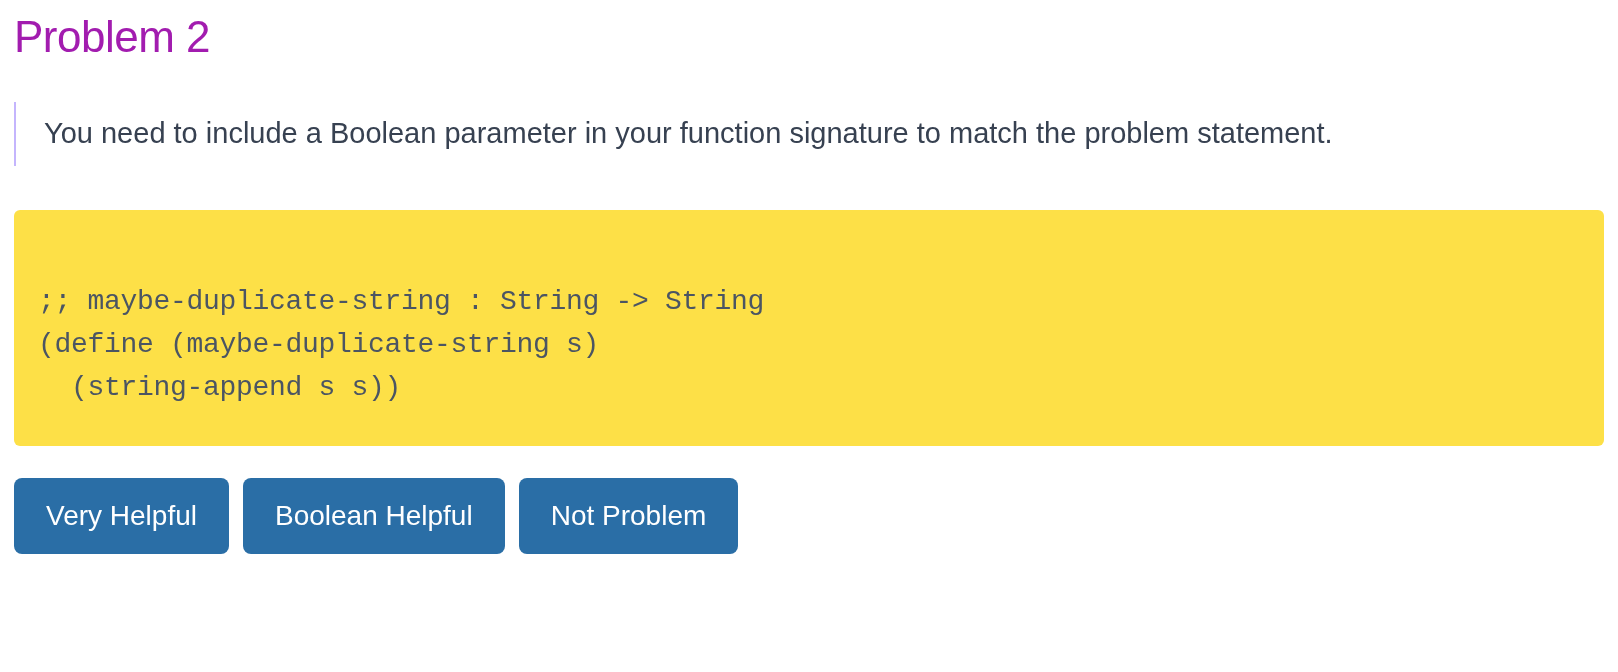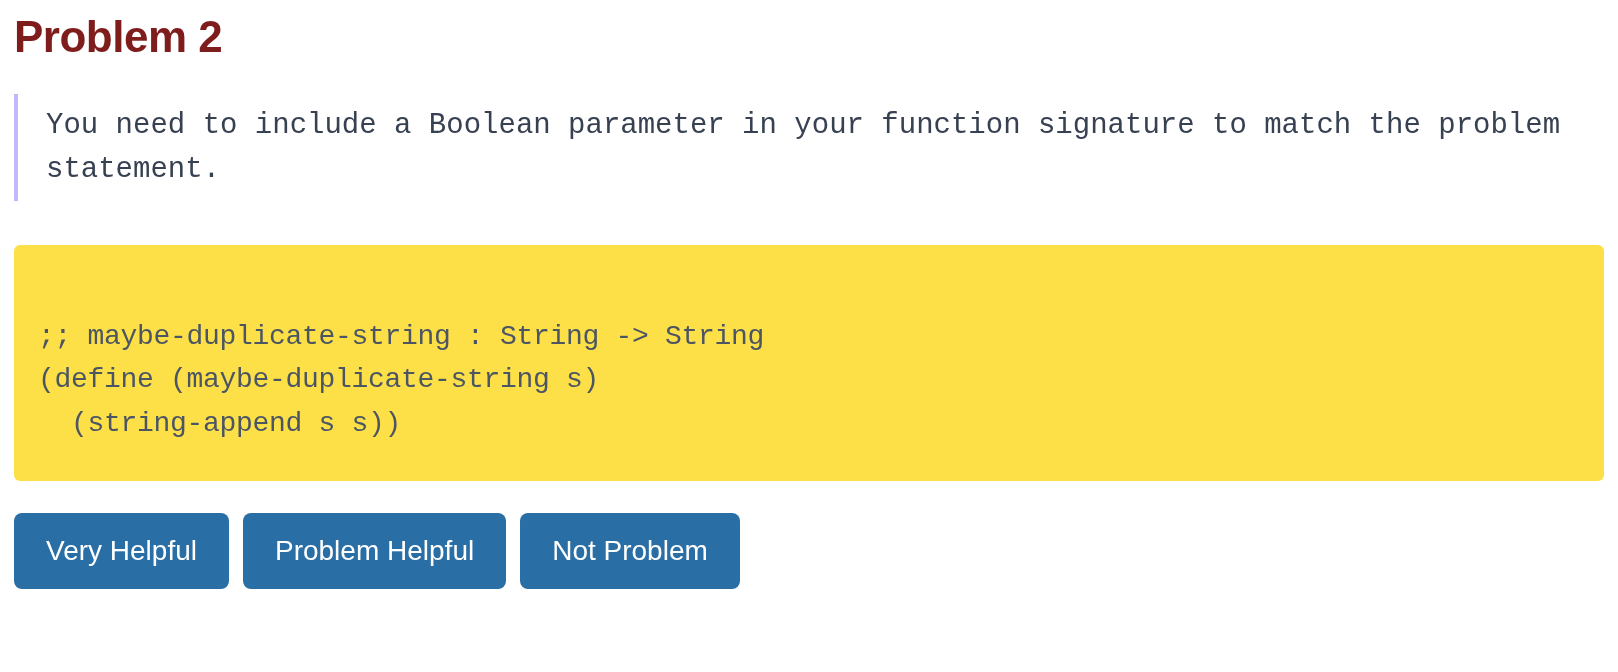--- a/index.html
+++ b/index.html
@@ -9,30 +9,29 @@
     }
     body {
       font-family: -apple-system, BlinkMacSystemFont, "Segoe UI", Helvetica, Arial, sans-serif;
       background: #ffffff;
       padding: 12px 14px;
       color: #2c3e50;
       width: 1618px;
     }
     .problem-title {
       font-size: 44px;
-      font-weight: 700;
-      color: #7f1d1d;
-      margin-bottom: 32px;
+      font-weight: 400;
+      color: #a21caf;
+      margin-bottom: 40px;
       letter-spacing: -0.5px;
     }
     .feedback-block {
-      border-left: 4px solid #c4b5fd;
+      border-left: 2px solid #c4b5fd;
       padding: 10px 0 10px 28px;
       margin-bottom: 44px;
-      font-family: Liberation Mono, monospace;
     }
     .feedback-text {
       font-size: 29px;
       color: #374151;
       line-height: 1.5;
     }
     .code-block {
       background: #fde047;
       border-radius: 6px;
       padding: 70px 24px 36px 24px;
@@ -72,15 +71,15 @@
 </div>
 
 <div class="code-block">
   <pre class="code-text">;; maybe-duplicate-string : String -&gt; String
 (define (maybe-duplicate-string s)
   (string-append s s))</pre>
 </div>
 
 <div class="button-row">
   <button class="rating-button">Very Helpful</button>
-  <button class="rating-button">Problem Helpful</button>
+  <button class="rating-button">Boolean Helpful</button>
   <button class="rating-button">Not Problem</button>
 </div>
 
 </body></html>

